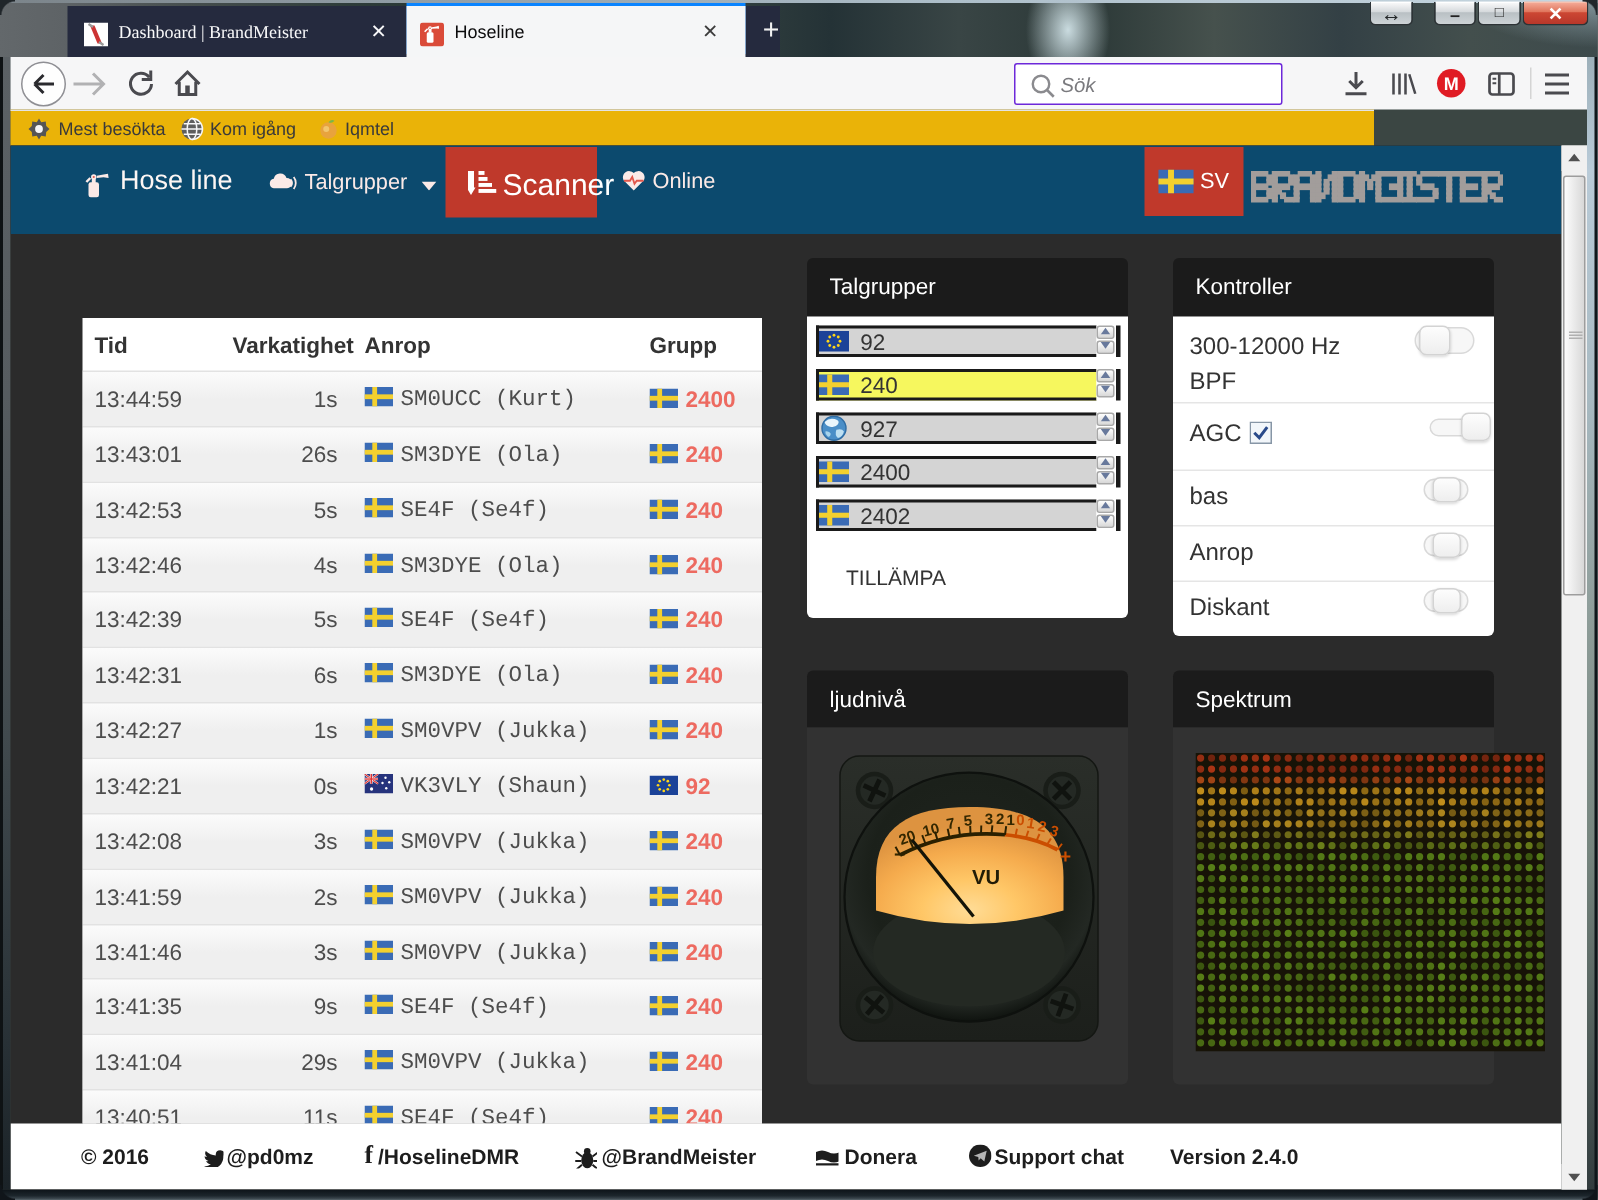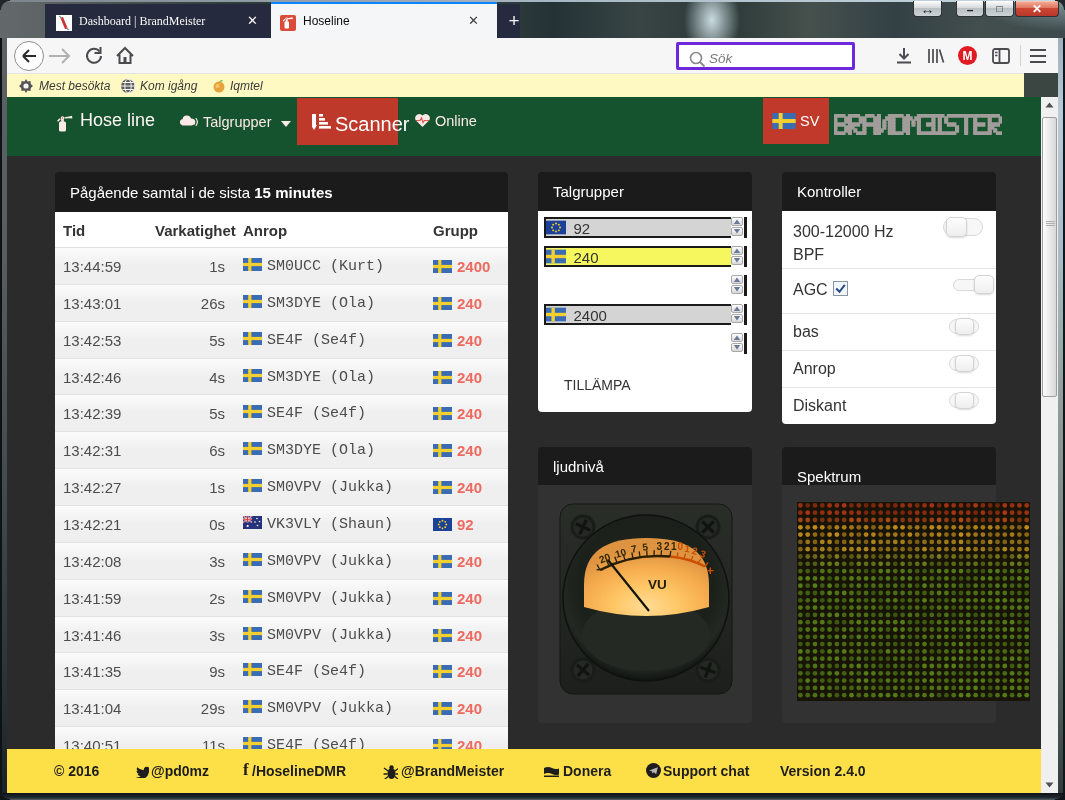--- a/index.html
+++ b/index.html
@@ -27,29 +27,29 @@
 #plusbtn { left:504px; top:13px; width:20px; height:20px; color:#f0f0f1; font-size:19px; line-height:16px; text-align:center; }
 
 
 .wbtn { top:1px; height:16px; border:1px solid #2d3336; border-top:none; border-radius:0 0 4px 4px;
   background:linear-gradient(180deg,#fdfdfd 0,#d6dadd 45%,#b9c0c4 50%,#cdd3d6 100%); box-shadow:inset 0 1px 0 #fff; }
 .wbtn.red { background:linear-gradient(180deg,#f6b09e 0,#e0765d 45%,#cc4733 50%,#b8372a 100%); box-shadow:inset 0 1px 0 #f8c0ae; }
 .wglyph { position:absolute; left:0; right:0; text-align:center; font-weight:bold; }
 
 
 #toolbar { left:7px; top:38px; width:1051px; height:35px; background:#f6f6f7; }
-#bookbar { left:7px; top:73px; width:1017px; height:24px; background:#fef9c3; border-top:1px solid #e3e3e4;font-style:italic; }
+#bookbar { left:7px; top:73px; width:909px; height:24px; background:#eab308; border-top:1px solid #e3e3e4; }
 .urlbox { left:165px; top:4px; width:491px; height:28px; background:#fff; border:1px solid #c5c5c7; border-radius:2px; }
-.searchbox { left:669px; top:4px; width:179px; height:28px; background:#fff; border:3px solid #6d28d9; border-radius:2px; }
+.searchbox { left:669px; top:4px; width:179px; height:28px; background:#fff; border:1px solid #6d28d9; border-radius:2px; }
 .tbi { color:#4a4a4f; }
 .bktxt { font-size:12px; color:#3a3a3a; top:5px; }
 
 
 #page { left:7px; top:97px; width:1034px; height:696px; background:#2b2b2b; overflow:hidden; }
-#navbar { left:0; top:0; width:1034px; height:59px; background:#14532d; }
+#navbar { left:0; top:0; width:1034px; height:59px; background:#0c4a6e; }
 #scanblock { left:290px; top:1px; width:101px; height:47px; background:#bf392b; }
 #svblock { left:756px; top:1px; width:66px; height:46px; background:#c0392b; }
 
 .panelhead { background:#1b1b1b; border-radius:4px 4px 0 0; color:#fff; font-size:15px; }
 .panelbody { background:#fff; border-radius:0 0 4px 4px; }
 
 
 .thead { font-weight:bold; color:#333; font-size:15px; }
 .trow { position:relative; width:453px; height:36.86px; border-top:1px solid #e2e2e2;
   background:linear-gradient(180deg,#fbfbfb 0,#f6f6f6 8px,#efefef 18px,#efefef 100%); }
@@ -72,21 +72,21 @@
 .sbtn svg { vertical-align:2px; }
 .tgend { position:absolute; left:206px; width:3px; height:21px; background:#1a1a1a; }
 
 
 .krow { position:absolute; left:0; width:214px; border-top:1px solid #e5e5e5; }
 .ktxt { position:absolute; left:11px; font-size:16px; color:#333; }
 .slider-track { position:absolute; background:#f7f7f7; border:1px solid #d9d9d9; border-radius:9px; }
 .slider-knob { position:absolute; background:linear-gradient(180deg,#fdfdfd,#eee); border:1px solid #d3d3d3; border-radius:5px; box-shadow:0 1px 2px rgba(0,0,0,.15); }
 
 
-#footer { left:0px; top:652px; width:1034px; height:44px; background:#fde047; }
+#footer { left:0px; top:652px; width:1034px; height:44px; background:#ffffff; }
 .ftxt { position:absolute; top:14px; font-size:14px; font-weight:bold; color:#1d1d1d; }
 
 
 #sbar { left:1041px; top:97px; width:17px; height:696px; background:#f0f0f0; }
 .sbtn2 { position:absolute; left:0; width:17px; height:17px; background:#f0f0f0; }
 #sthumb { position:absolute; left:1px; top:20px; width:15px; height:280px; border:1px solid #9d9d9d; border-radius:2px;
   background:linear-gradient(90deg,#fdfdfd,#eaeaea 50%,#d8d8d8); }
 </style></head>
 <body>
 <div id="win">
@@ -372,23 +372,20 @@
               <rect x="169.25" y="8.25" width="13.50" height="4.50"></rect>
               <rect x="169.25" y="11.25" width="7.50" height="4.50"></rect>
               <rect x="169.25" y="14.25" width="4.50" height="4.50"></rect>
               <rect x="175.25" y="14.25" width="4.50" height="4.50"></rect>
               <rect x="169.25" y="17.25" width="4.50" height="4.50"></rect>
               <rect x="178.25" y="17.25" width="7.50" height="4.50"></rect>
             </g>
           </svg></span>
   </div>
 
-  <div class="abs panelhead" style="left:48px;top:75px;width:453px;height:40px">
-    <span class="abs" style="left:15px;top:12px">Pågående samtal i de sista <b>15 minutes</b></span>
-  </div>
   <div class="abs" style="left:48px;top:115px;width:453px;height:537px;background:#fff;overflow:hidden">
     <div class="thead abs" style="left:8px;top:10px">Tid</div>
     <div class="thead abs" style="left:100px;top:10px;width:73px;text-align:right">Varkatighet</div>
     <div class="thead abs" style="left:188px;top:10px">Anrop</div>
     <div class="thead abs" style="left:378px;top:10px">Grupp</div>
     <div class="abs" style="left:0;top:35px;width:453px">
           <div class="trow">
 <div class="c-tid">13:44:59</div>
             <div class="c-dur">1s</div>
 <div class="c-anrop"><span class="fl"><svg width="19" height="13" viewBox="0 0 19 13" xmlns="http://www.w3.org/2000/svg">
@@ -645,20 +642,30 @@
         </div>
 <div class="tgspin" style="top:34.5px">
  <div class="sbtn"><svg width="8" height="5">
               <path d="M4 0.5L7.2 5H0.8Z" fill="#68799c"></path>
             </svg></div>
  <div class="sbtn"><svg width="8" height="5">
               <path d="M4 4.5L7.2 0H0.8Z" fill="#68799c"></path>
             </svg></div>
 </div>
 <div class="tgend" style="top:34.5px"></div>
+        <div class="tginput" style="top:63.5px;background:#d4d4d4">
+<span class="tgflag"><svg width="20" height="17" viewBox="0 0 19 16" xmlns="http://www.w3.org/2000/svg">
+              <circle cx="9.5" cy="8" r="7.6" fill="#4a8ec7"></circle>
+              <path d="M3.5 4 Q6.5 1.2 10 2.2 Q13.5 3.2 12 5.5 Q10 8 7 7 Q4 6.2 3.5 4Z" fill="#e9f5fc"></path>
+              <path d="M11 9 Q14.5 8 15.8 10 Q15 13.3 12 14.2 Q9.8 12.5 11 9Z" fill="#bfe0f2"></path>
+              <path d="M4 10 Q6.5 9.5 7.5 11.5 Q7 14 5.5 13.2 Q3.8 12 4 10Z" fill="#a8d4ec"></path>
+              <circle cx="9.5" cy="8" r="7.6" fill="none" stroke="#2f6ca3" stroke-width="0.9"></circle>
+            </svg></span>
+          <span class="tgval">927</span>
+        </div>
 <div class="tgspin" style="top:63.5px">
  <div class="sbtn"><svg width="8" height="5">
               <path d="M4 0.5L7.2 5H0.8Z" fill="#68799c"></path>
             </svg></div>
  <div class="sbtn"><svg width="8" height="5">
               <path d="M4 4.5L7.2 0H0.8Z" fill="#68799c"></path>
             </svg></div>
 </div>
 <div class="tgend" style="top:63.5px"></div>
         <div class="tginput" style="top:92.5px;background:#d4d4d4">
@@ -671,20 +678,28 @@
         </div>
 <div class="tgspin" style="top:92.5px">
  <div class="sbtn"><svg width="8" height="5">
               <path d="M4 0.5L7.2 5H0.8Z" fill="#68799c"></path>
             </svg></div>
  <div class="sbtn"><svg width="8" height="5">
               <path d="M4 4.5L7.2 0H0.8Z" fill="#68799c"></path>
             </svg></div>
 </div>
 <div class="tgend" style="top:92.5px"></div>
+        <div class="tginput" style="top:121.5px;background:#d4d4d4">
+<span class="tgflag"><svg width="20" height="17" viewBox="0 0 19 13" xmlns="http://www.w3.org/2000/svg">
+              <rect width="19" height="13" fill="#3a6bb5"></rect>
+              <rect x="5.2" width="3.2" height="13" fill="#f3d02f"></rect>
+              <rect y="4.9" width="19" height="3.2" fill="#f3d02f"></rect>
+            </svg></span>
+          <span class="tgval">2402</span>
+        </div>
 <div class="tgspin" style="top:121.5px">
  <div class="sbtn"><svg width="8" height="5">
               <path d="M4 0.5L7.2 5H0.8Z" fill="#68799c"></path>
             </svg></div>
  <div class="sbtn"><svg width="8" height="5">
               <path d="M4 4.5L7.2 0H0.8Z" fill="#68799c"></path>
             </svg></div>
 </div>
 <div class="tgend" style="top:121.5px"></div>
     <span class="abs" style="left:26px;top:166px;font-size:14px;color:#333">TILLÄMPA</span>
@@ -805,21 +820,21 @@
             <path d="M146 73.5 L147.6 68.8"></path>
             <path d="M153 75.5 L155 71"></path>
  <path d="M160 78.2 L162.6 74"></path>
             <path d="M167 81.5 L170 77.5"></path>
 </g>
 <line x1="70" y1="75" x2="111" y2="126" stroke="#141408" stroke-width="2.2"></line>
 </svg>
   </div>
 
   <div class="abs panelhead" style="left:775px;top:350px;width:214px;height:38px">
-    <span class="abs" style="left:15px;top:21px">Spektrum</span>
+    <span class="abs" style="left:15px;top:11px">Spektrum</span>
   </div>
   <div class="abs" style="left:775px;top:388px;width:214px;height:238px;background:#323232;border-radius:0 0 4px 4px"></div>
   <div class="abs" style="left:790px;top:405px">
         <svg width="233" height="199" viewBox="0 0 233 199" xmlns="http://www.w3.org/2000/svg" style="display:block">
           <rect width="233" height="199" fill="#171307"></rect>
           <circle cx="3.4" cy="3.4" r="2.4" fill="rgb(150, 46, 18)"></circle>
           <circle cx="10.7" cy="3.4" r="2.4" fill="rgb(113, 35, 13)"></circle>
           <circle cx="18.0" cy="3.4" r="2.4" fill="rgb(128, 40, 15)"></circle>
           <circle cx="25.3" cy="3.4" r="2.4" fill="rgb(125, 39, 15)"></circle>
           <circle cx="32.6" cy="3.4" r="2.4" fill="rgb(156, 48, 18)"></circle>

